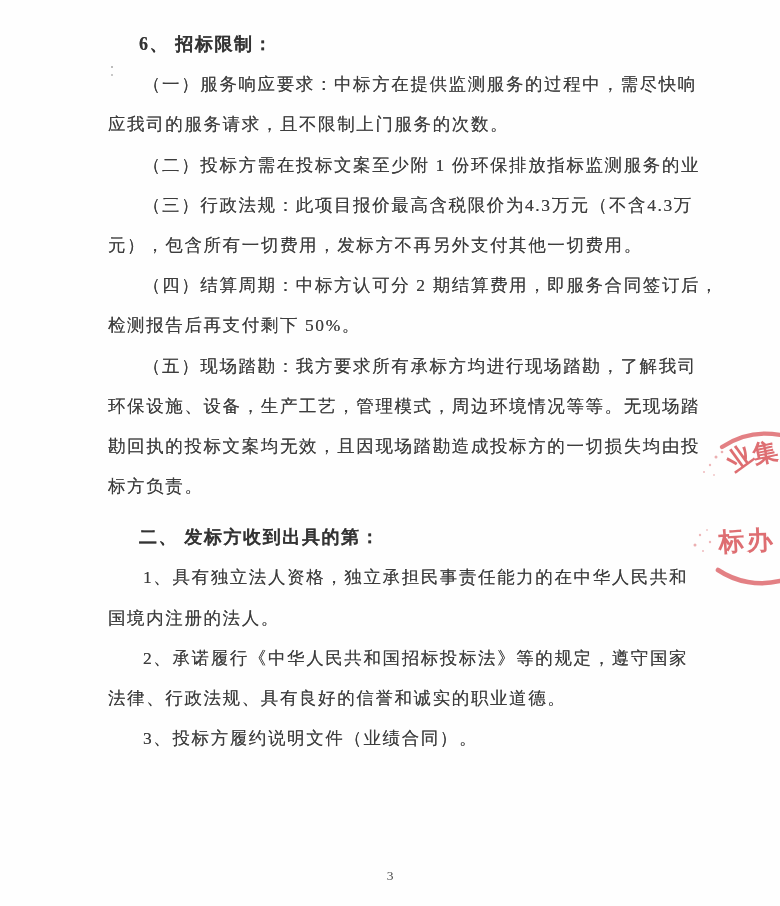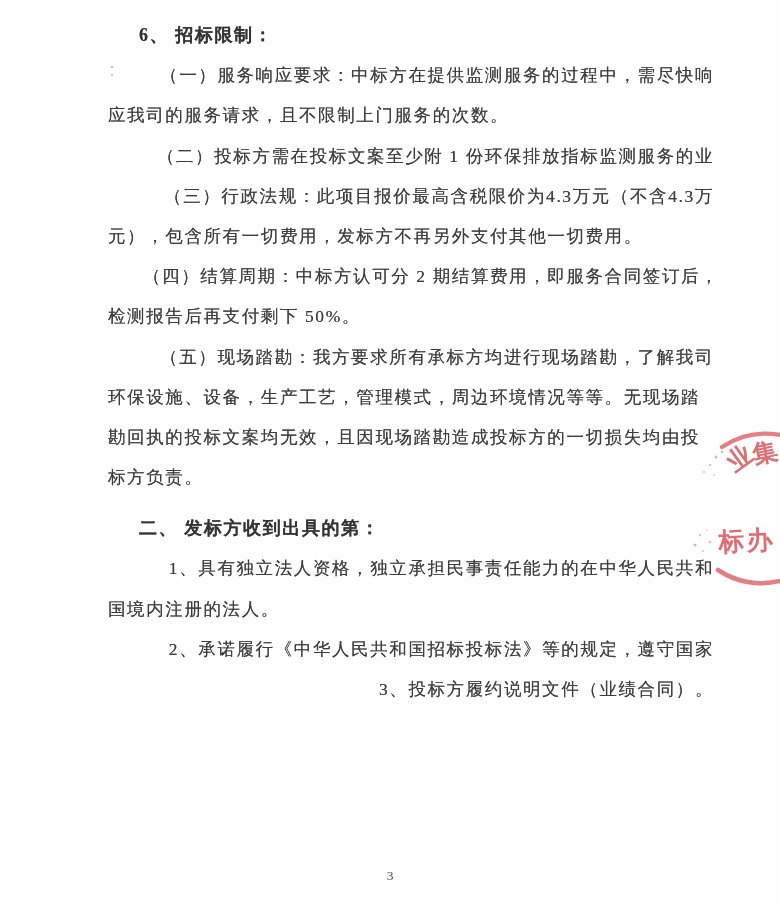--- a/index.html
+++ b/index.html
@@ -6,33 +6,33 @@
   .page{
     position:relative;
     width:780px;height:906px;
     background:#fefefe;
     overflow:hidden;
     font-family:"Liberation Serif","DejaVu Serif",serif;
     color:#3c3c3c;
   }
   .textblock{
     position:absolute;
-    left:108px;top:15px;
+    left:108px;top:24px;
     width:606px;
   }
   .line{
     height:40.2px;
     line-height:40.2px;
     font-size:17.5px;
     letter-spacing:1.6px;
     white-space:nowrap;
     color:#3d3d3d;
     text-shadow:0 0 0.6px rgba(70,70,70,0.75);
   }
-  .indent{padding-left:35px;text-align:right;}
+  .indent{padding-left:35px;}
   .h{
     font-weight:700;
     padding-left:31px;
     font-size:18px;
     color:#333333;
   }
   .h2{margin-top:11px;}
   .pagenum{
     position:absolute;
     top:868px;left:0;width:780px;
@@ -76,20 +76,21 @@
     <div class="line indent">（四）结算周期：中标方认可分 2 期结算费用，即服务合同签订后，</div>
     <div class="line">检测报告后再支付剩下 50%。</div>
     <div class="line indent">（五）现场踏勘：我方要求所有承标方均进行现场踏勘，了解我司</div>
     <div class="line">环保设施、设备，生产工艺，管理模式，周边环境情况等等。无现场踏</div>
     <div class="line">勘回执的投标文案均无效，且因现场踏勘造成投标方的一切损失均由投</div>
     <div class="line">标方负责。</div>
     <div class="line h h2">二、  发标方收到出具的第：</div>
     <div class="line indent">1、具有独立法人资格，独立承担民事责任能力的在中华人民共和</div>
     <div class="line">国境内注册的法人。</div>
     <div class="line indent">2、承诺履行《中华人民共和国招标投标法》等的规定，遵守国家</div>
+    <div class="line">法律、行政法规、具有良好的信誉和诚实的职业道德。</div>
     <div class="line indent">3、投标方履约说明文件（业绩合同）。</div>
   </div>
 
   <div class="scan-artifact"></div>
 
   <svg class="stamp" viewBox="0 0 110 210" xmlns="http://www.w3.org/2000/svg">
     <g stroke="#dc6065" stroke-opacity="0.8" fill="none" stroke-linecap="round">
       <path d="M52,52 A78,78 0 0 1 110,40" stroke-width="4.2"></path>
       <path d="M48,175 A78,78 0 0 0 110,186" stroke-width="4.6"></path>
     </g>

